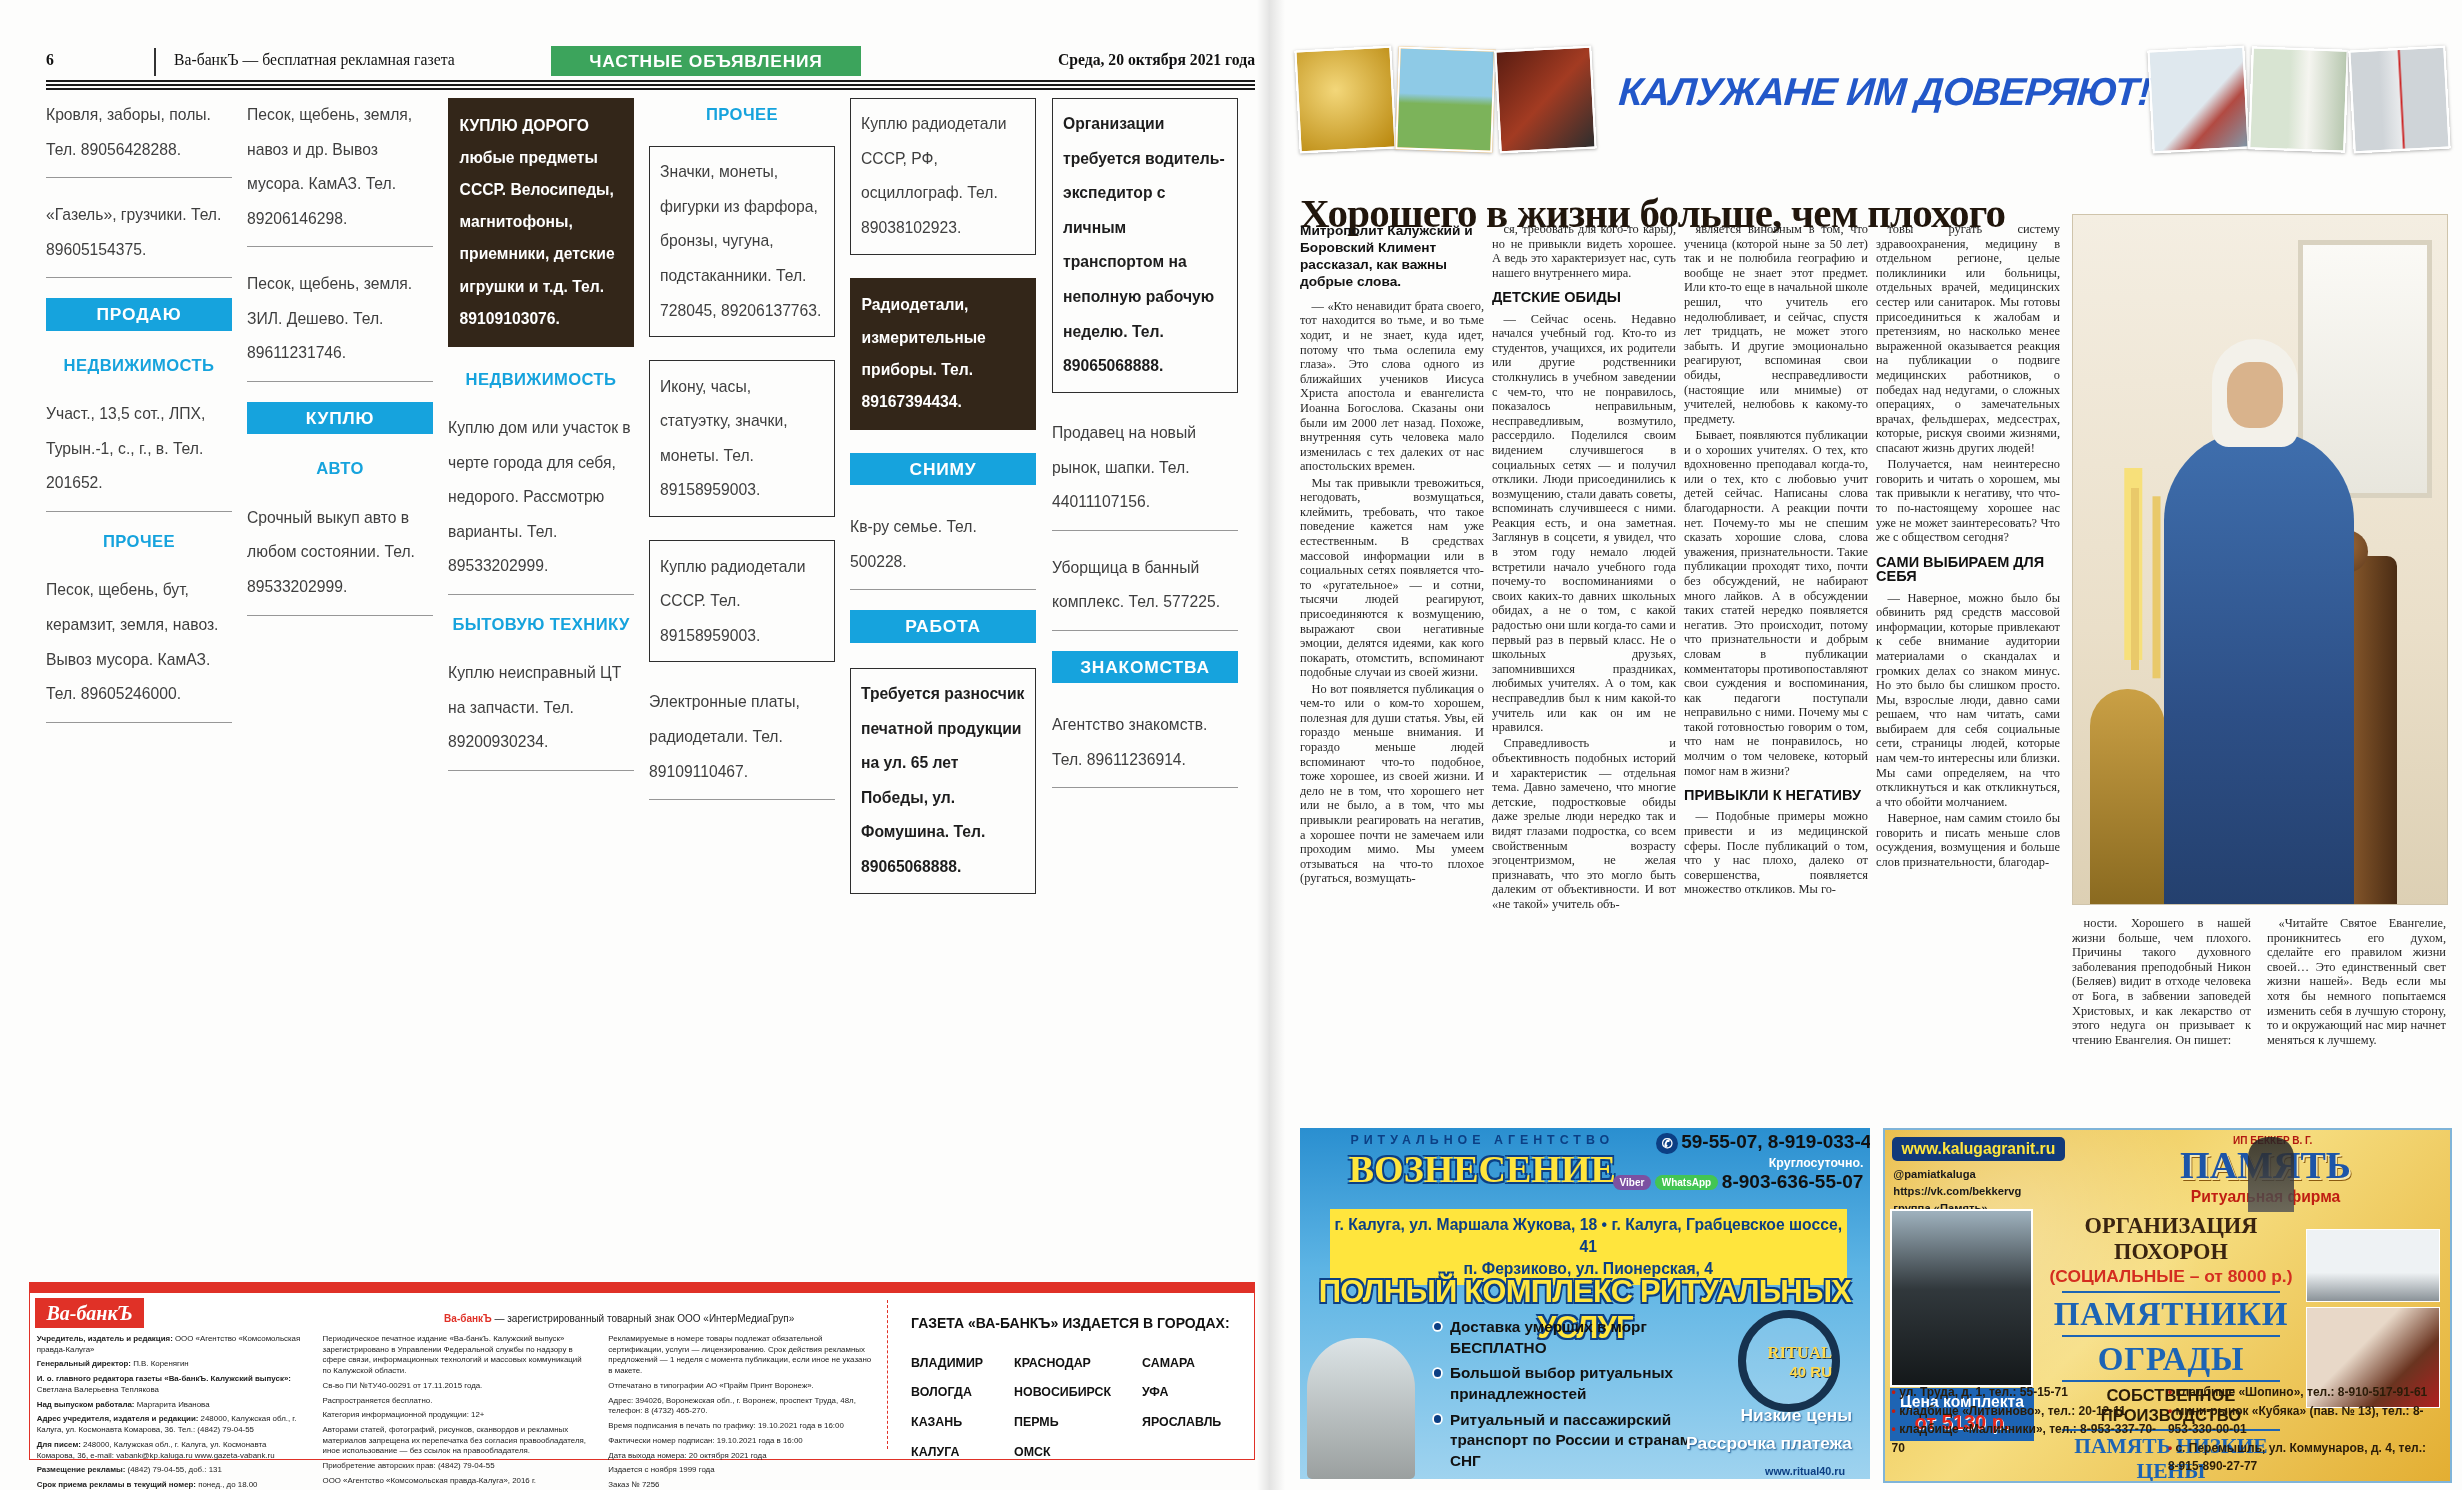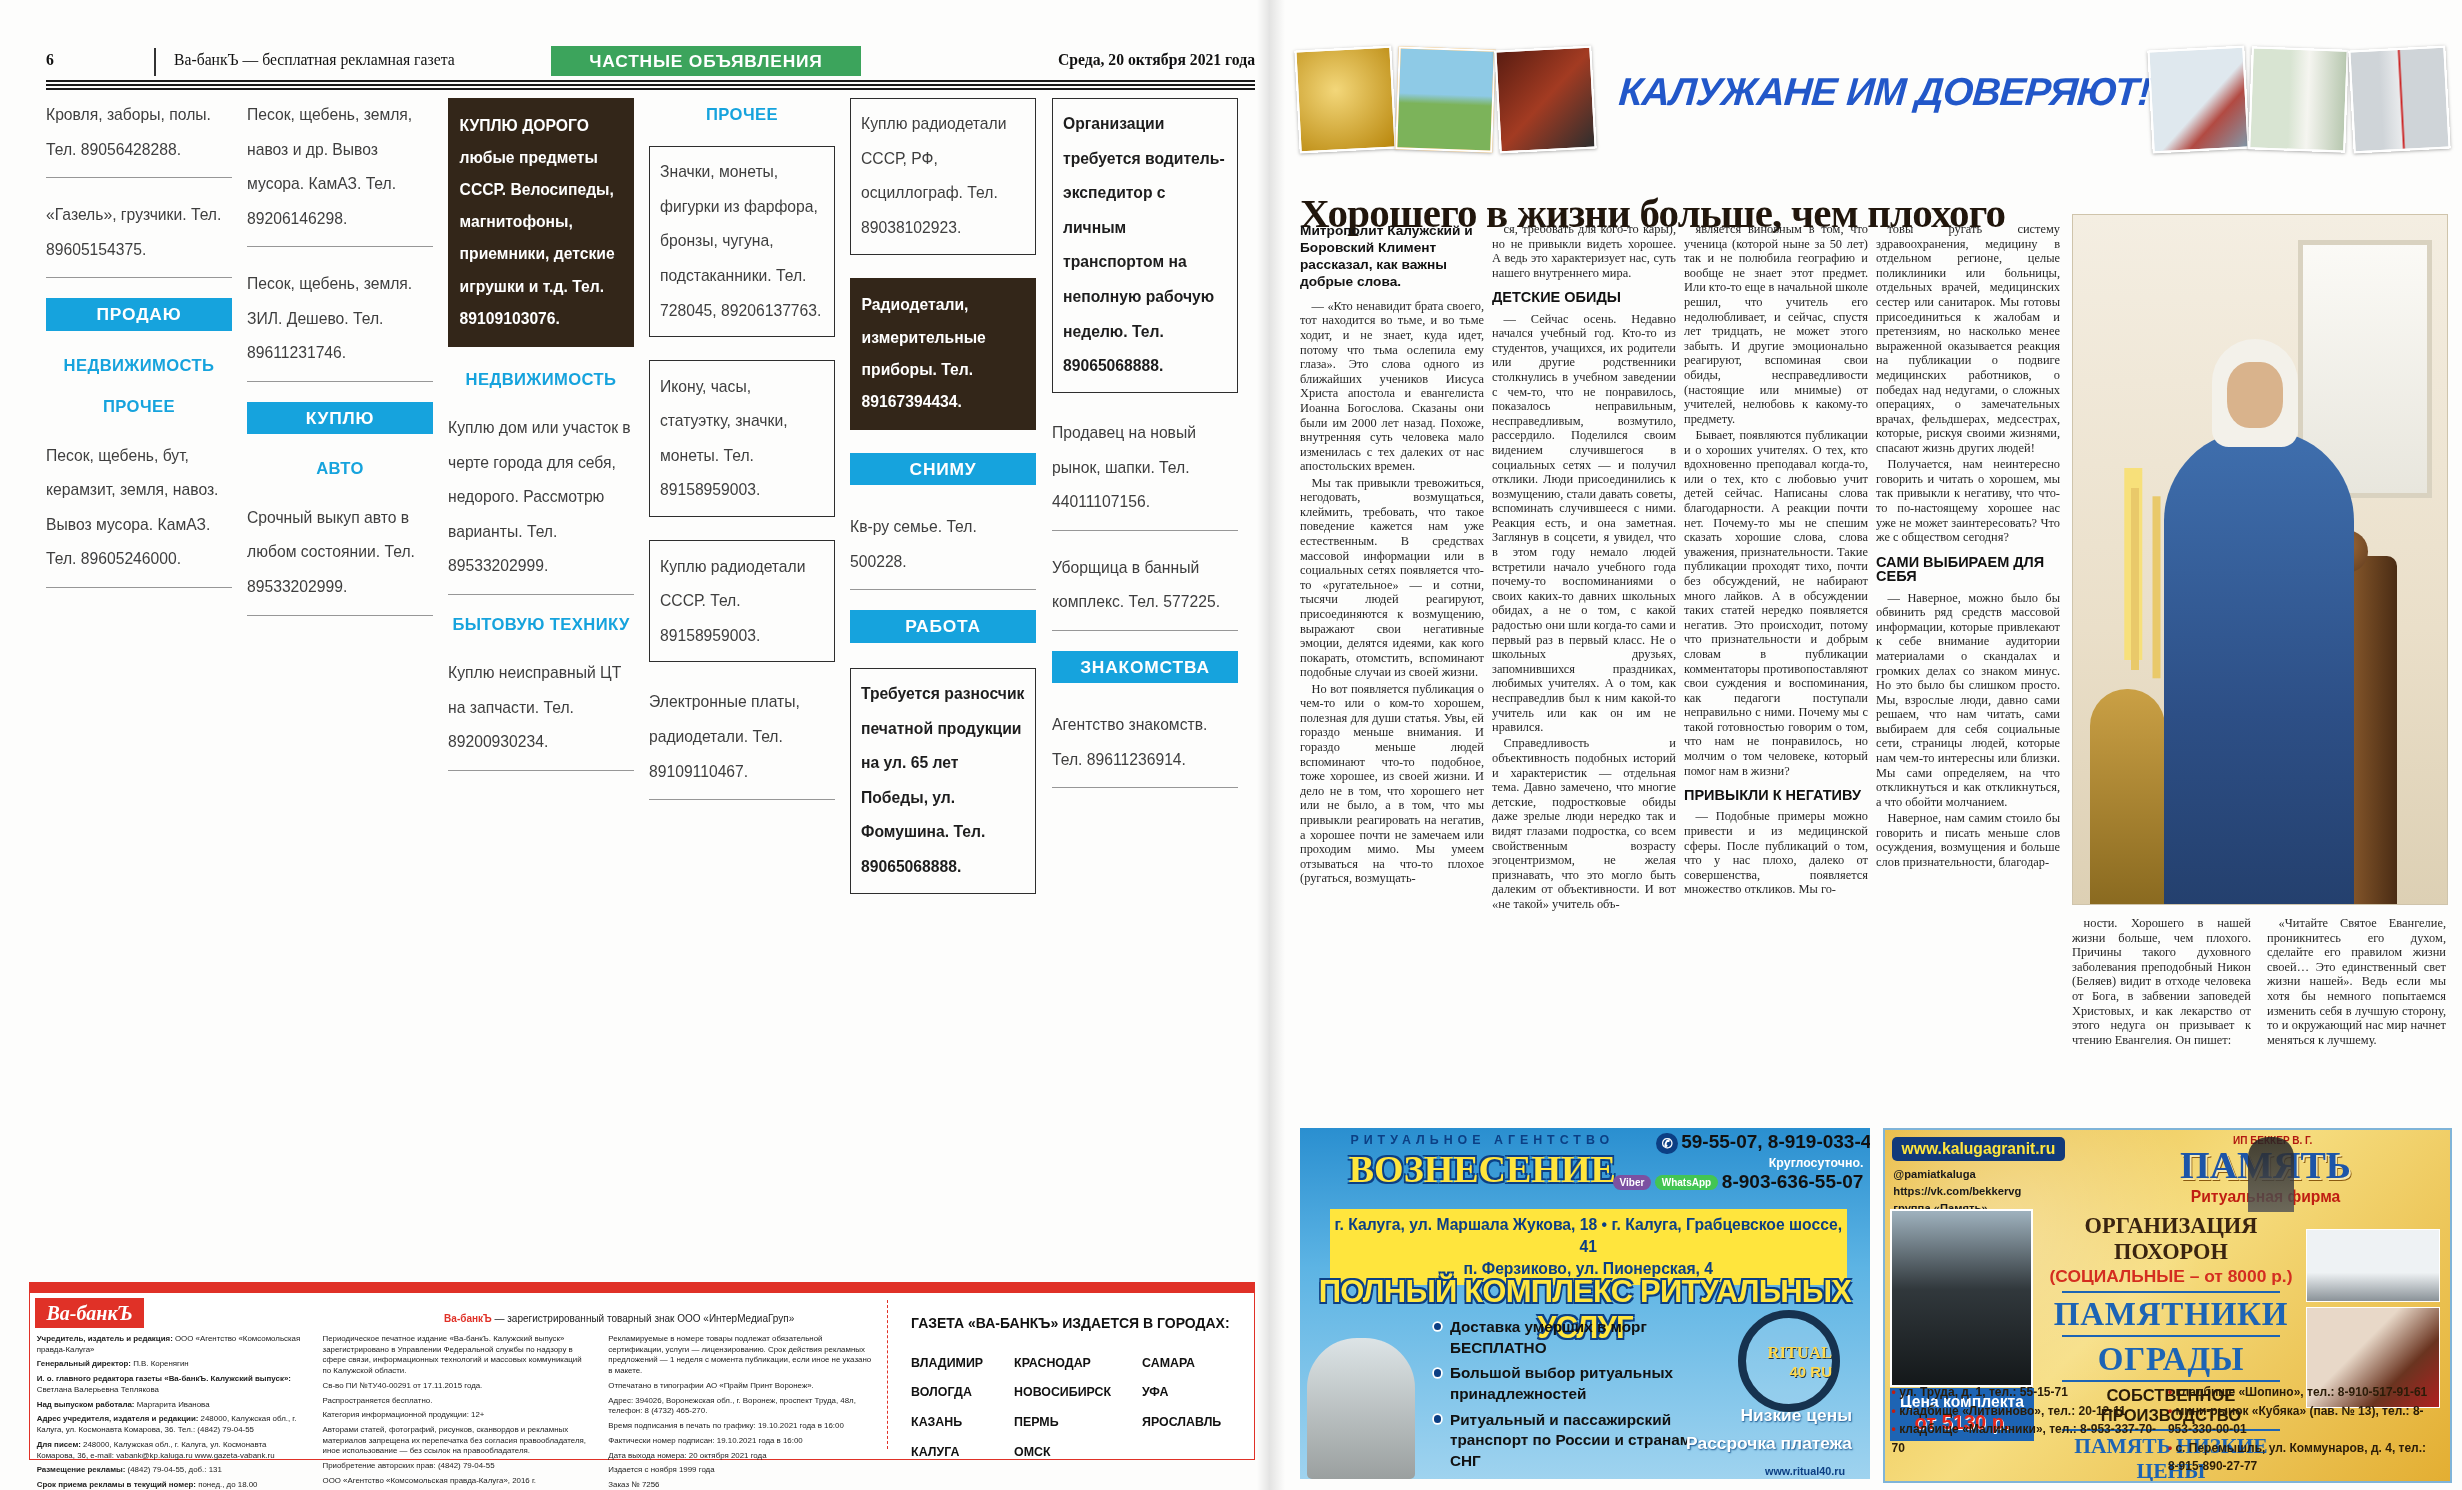--- a/index.html
+++ b/index.html
@@ -133,20 +133,21 @@
     <span class="lp-date">Среда, 20 октября 2021 года</span>
   </div>
   <div class="lp-rules"></div>
 
   <div class="cols">
     <div class="class-col" data-col="0" style="left:21px">
         <div class="ad">Кровля, заборы, полы. Тел. 89056428288.</div>
         <div class="ad">«Газель», грузчики. Тел. 89605154375.</div>
         <div class="sec-bar">ПРОДАЮ</div>
         <div class="rubric">НЕДВИЖИМОСТЬ</div>
+        <div class="ad">Участ., 13,5 сот., ЛПХ, Турын.-1, с., г., в. Тел. 201652.</div>
         <div class="rubric">ПРОЧЕЕ</div>
         <div class="ad">Песок, щебень, бут, керамзит, земля, навоз. Вывоз мусора. КамАЗ. Тел. 89605246000.</div>
       </div>
     <div class="class-col" data-col="1" style="left:222px">
         <div class="ad">Песок, щебень, земля, навоз и др. Вывоз мусора. КамАЗ. Тел. 89206146298.</div>
         <div class="ad">Песок, щебень, земля. ЗИЛ. Дешево. Тел. 89611231746.</div>
         <div class="sec-bar">КУПЛЮ</div>
         <div class="rubric">АВТО</div>
         <div class="ad">Срочный выкуп авто в любом состоянии. Тел. 89533202999.</div>
       </div>

